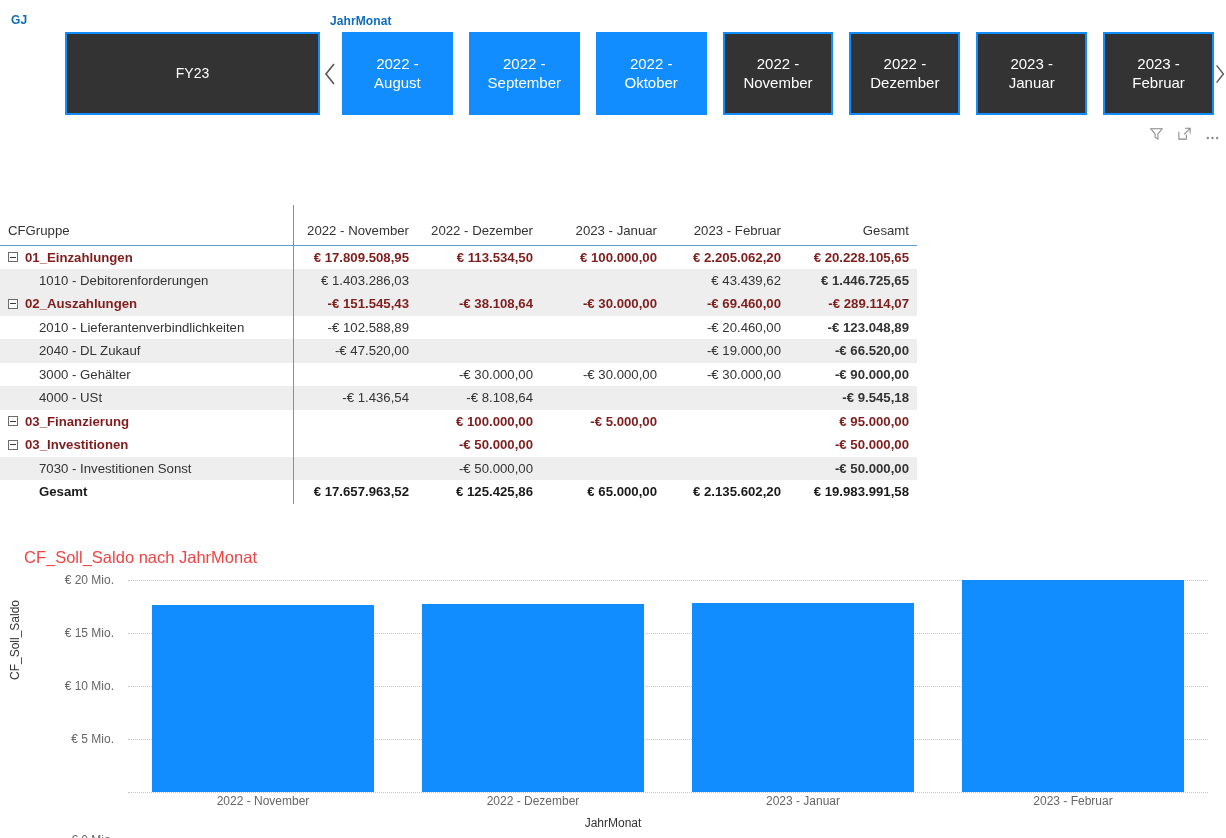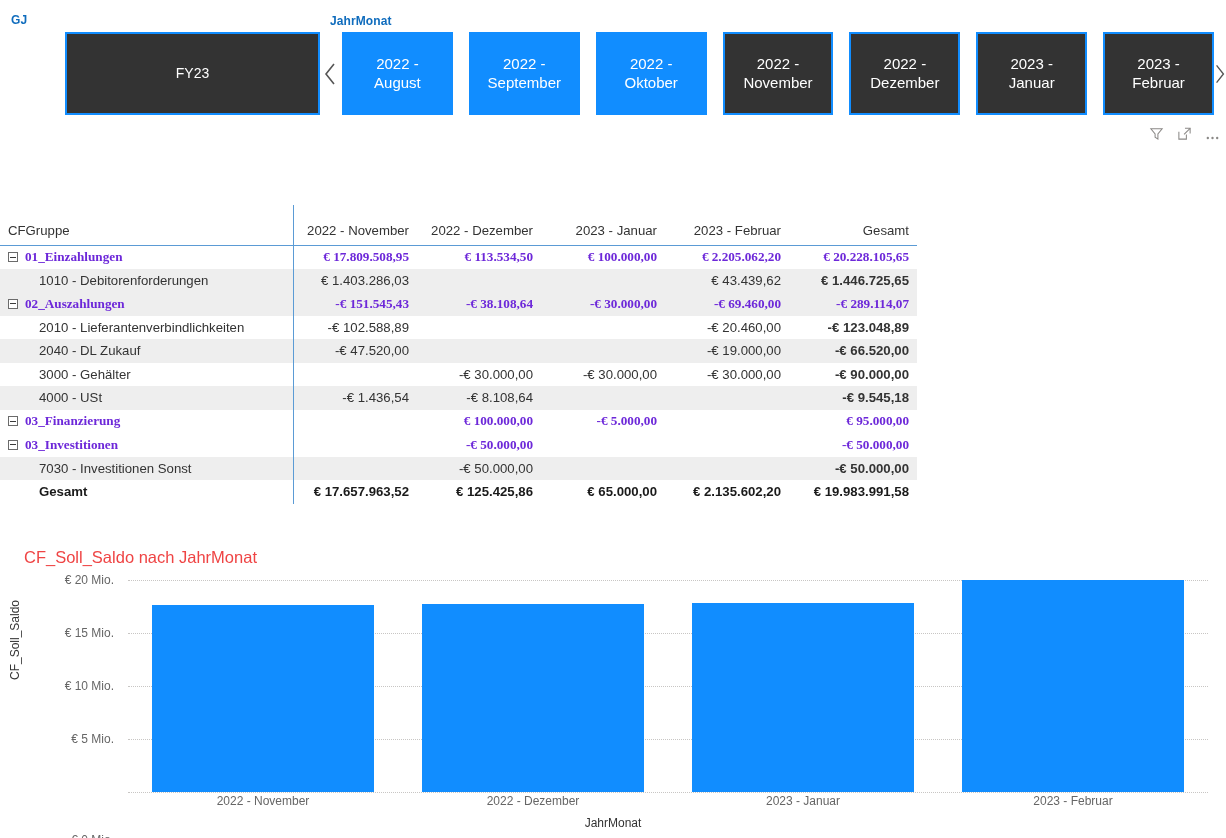--- a/index.html
+++ b/index.html
@@ -85,21 +85,21 @@
   }
   th.c-label { text-align: left; width: 293px; padding-left: 11px; }
   th.c-num   { text-align: right; width: 124px; }
   th.c-tot   { text-align: right; width: 128px; font-weight: bold; padding-right: 11px; }
 
   td.c-label { text-align: left; padding-left: 11px; }
   td.c-num   { text-align: right; }
   td.c-tot   { text-align: right; font-weight: bold; padding-right: 11px; }
 
   tr.r-alt td { background: #eeeeee; }
-  tr.r-group td { font-weight: bold; color: #6d28d9; font-family: Liberation Serif, serif; }
+  tr.r-group td { font-weight: bold; color: #7f1d1d; }
   tr.r-total td { font-weight: bold; color: #1a1a1a; background: #ffffff; }
 
   
   td.c-label, th.c-label { border-right: 1px solid #5b9bd5; }
   tr.r-total td.c-label { border-right: 1px solid #5b9bd5; }
 
   .lbl-wrap { display: flex; align-items: center; gap: 7px; }
   .expander {
     width: 10px; height: 10px;
     border: 1px solid #6b6b6b;

